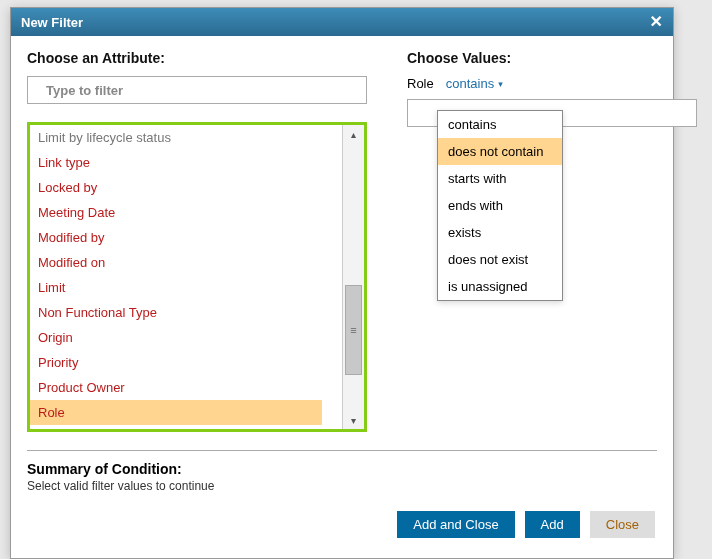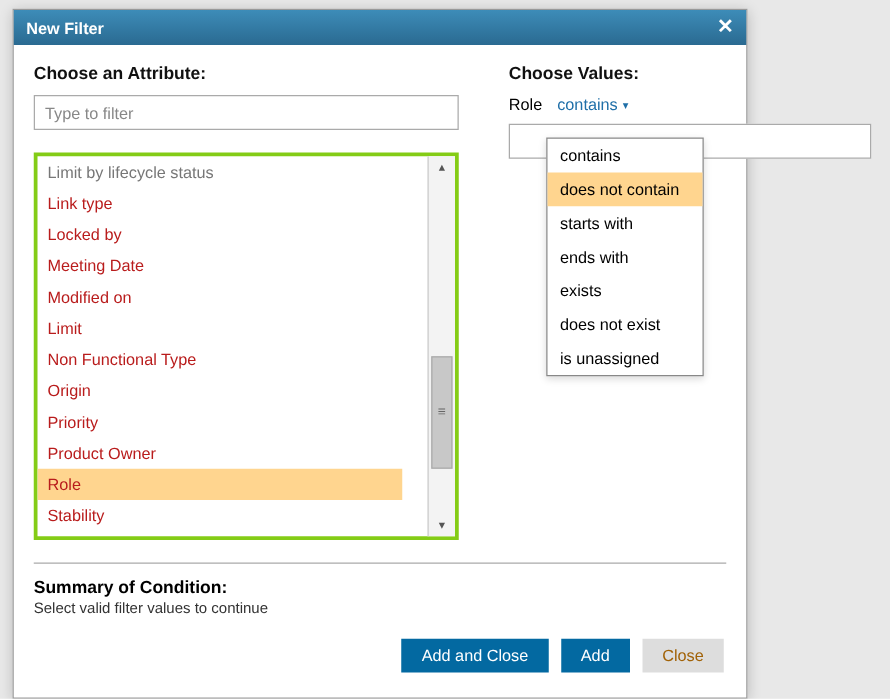--- a/index.html
+++ b/index.html
@@ -9,21 +9,21 @@
     background: #e8e8e8;
     width: 712px;
     height: 559px;
     overflow: hidden;
     position: relative;
   }
   .dialog {
     position: absolute;
     left: 10px;
     top: 7px;
-    width: 588px;
+    width: 664px;
     background: #fff;
     border: 1px solid #999;
     box-shadow: 0 2px 10px rgba(0,0,0,0.2);
   }
   .titlebar {
     background: linear-gradient(#3d8cb8, #2a6a91);
     color: #fff;
     font-weight: bold;
     padding: 6px 10px;
     display: flex;
@@ -40,24 +40,25 @@
     padding: 14px 16px 10px 16px;
   }
   .cols { display: flex; gap: 40px; }
   .left { flex: 0 0 340px; }
   .right { flex: 1; position: relative; }
   h3 { font-size: 14px; font-weight: bold; margin-bottom: 10px; color:#111; }
   .filter-input {
     width: 100%;
     height: 28px;
     border: 1px solid #aaa;
-    padding: 4px 8px;
+    padding: 4px 18px;
     font-size: 13px;
     color: #333;
     margin-bottom: 18px;
+    font-weight: bold;
   }
   .filter-input::placeholder { color: #888; }
   .attr-box {
     border: 3px solid #84cc16;
     height: 310px;
     position: relative;
     display: flex;
     gap: 20px;
   }
   .attr-list {
@@ -165,20 +166,21 @@
     <div class="cols">
       <div class="left">
         <h3>Choose an Attribute:</h3>
         <input class="filter-input" placeholder="Type to filter" style="">
         <div class="attr-box">
           <div class="attr-list" id="attr-list">
               <div class="attr-item cut">Limit by lifecycle status</div>
               <div class="attr-item">Link type</div>
               <div class="attr-item">Locked by</div>
               <div class="attr-item">Meeting Date</div>
+              <div class="attr-item">Modified by</div>
               <div class="attr-item">Modified on</div>
               <div class="attr-item">Limit</div>
               <div class="attr-item">Non Functional Type</div>
               <div class="attr-item">Origin</div>
               <div class="attr-item">Priority</div>
               <div class="attr-item">Product Owner</div>
               <div class="attr-item selected">Role</div>
               <div class="attr-item">Stability</div>
             </div>
           <div class="scroll-rail">

